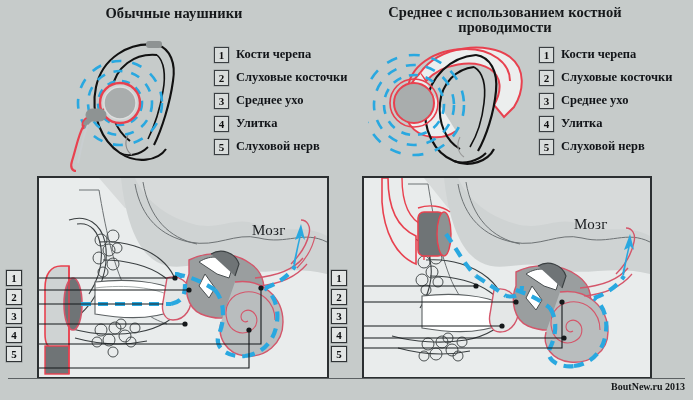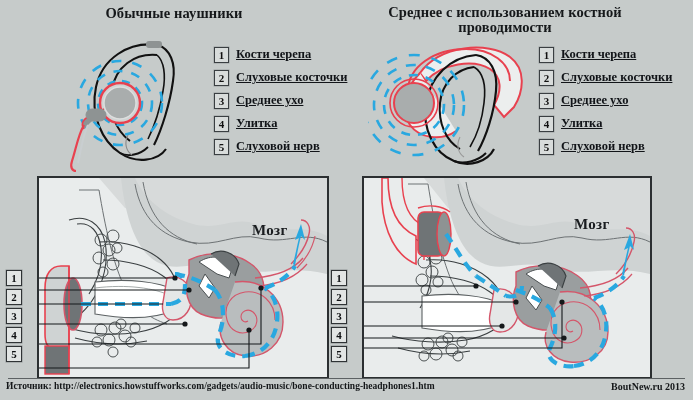--- a/index.html
+++ b/index.html
@@ -23,37 +23,37 @@
   .legend{position:absolute;}
   .legend-row{display:flex;align-items:center;height:23px;}
   .numbox{
     width:13px;height:14px;border:1px solid #3a3f42;background:#d8dcdb;
     color:#111;font-size:11px;font-weight:bold;line-height:14px;
     text-align:center;font-family:"Liberation Serif",serif;
     box-shadow:0 0 0 0.5px #9aa0a0;flex:0 0 auto;
   }
   .legend-label{
     margin-left:7px;font-size:12.5px;font-weight:bold;color:#111418;
-    white-space:nowrap;font-family:"Liberation Serif",serif;text-decoration:underline;
+    white-space:nowrap;font-family:"Liberation Serif",serif;
   }
   #legend-left{left:214px;top:43px;}
   #legend-right{left:539px;top:43px;}
 
   
   .panel{
     position:absolute;border:2px solid #2b2f31;background:#e9ecec;overflow:hidden;
   }
   #panel-left{left:37px;top:176px;width:288px;height:199px;}
   #panel-right{left:362px;top:176px;width:286px;height:199px;}
 
   .panel-svg{position:absolute;left:0;top:0;}
 
   
   .brain-label{
-    position:absolute;font-size:15px;font-weight:bold;color:#1a1d20;
+    position:absolute;font-size:15px;font-weight:normal;color:#1a1d20;
     font-family:"Liberation Serif",serif;letter-spacing:.3px;
   }
 
   
   .callout-stack{position:absolute;}
   .callout-box{
     width:14px;height:14px;border:1px solid #2f3335;background:#e2e5e4;
     color:#0d0f11;font-size:11px;font-weight:bold;line-height:14px;text-align:center;
     font-family:"Liberation Serif",serif;margin-bottom:3px;
     box-shadow:0 0 0 0.5px #8d9393;
@@ -381,16 +381,15 @@
 
   <div class="callout-stack" id="callout-mid">
     <div class="callout-box">1</div>
     <div class="callout-box">2</div>
     <div class="callout-box">3</div>
     <div class="callout-box">4</div>
     <div class="callout-box">5</div>
   </div>
 
   <div class="footer-rule"></div>
-  <div id="source-text">Источник: http://electronics.howstuffworks.com/gadgets/audio-music/bone-conducting-headphones1.htm</div>
   <div id="credit-text">BoutNew.ru 2013</div>
 
 </div>
 
 </body></html>

